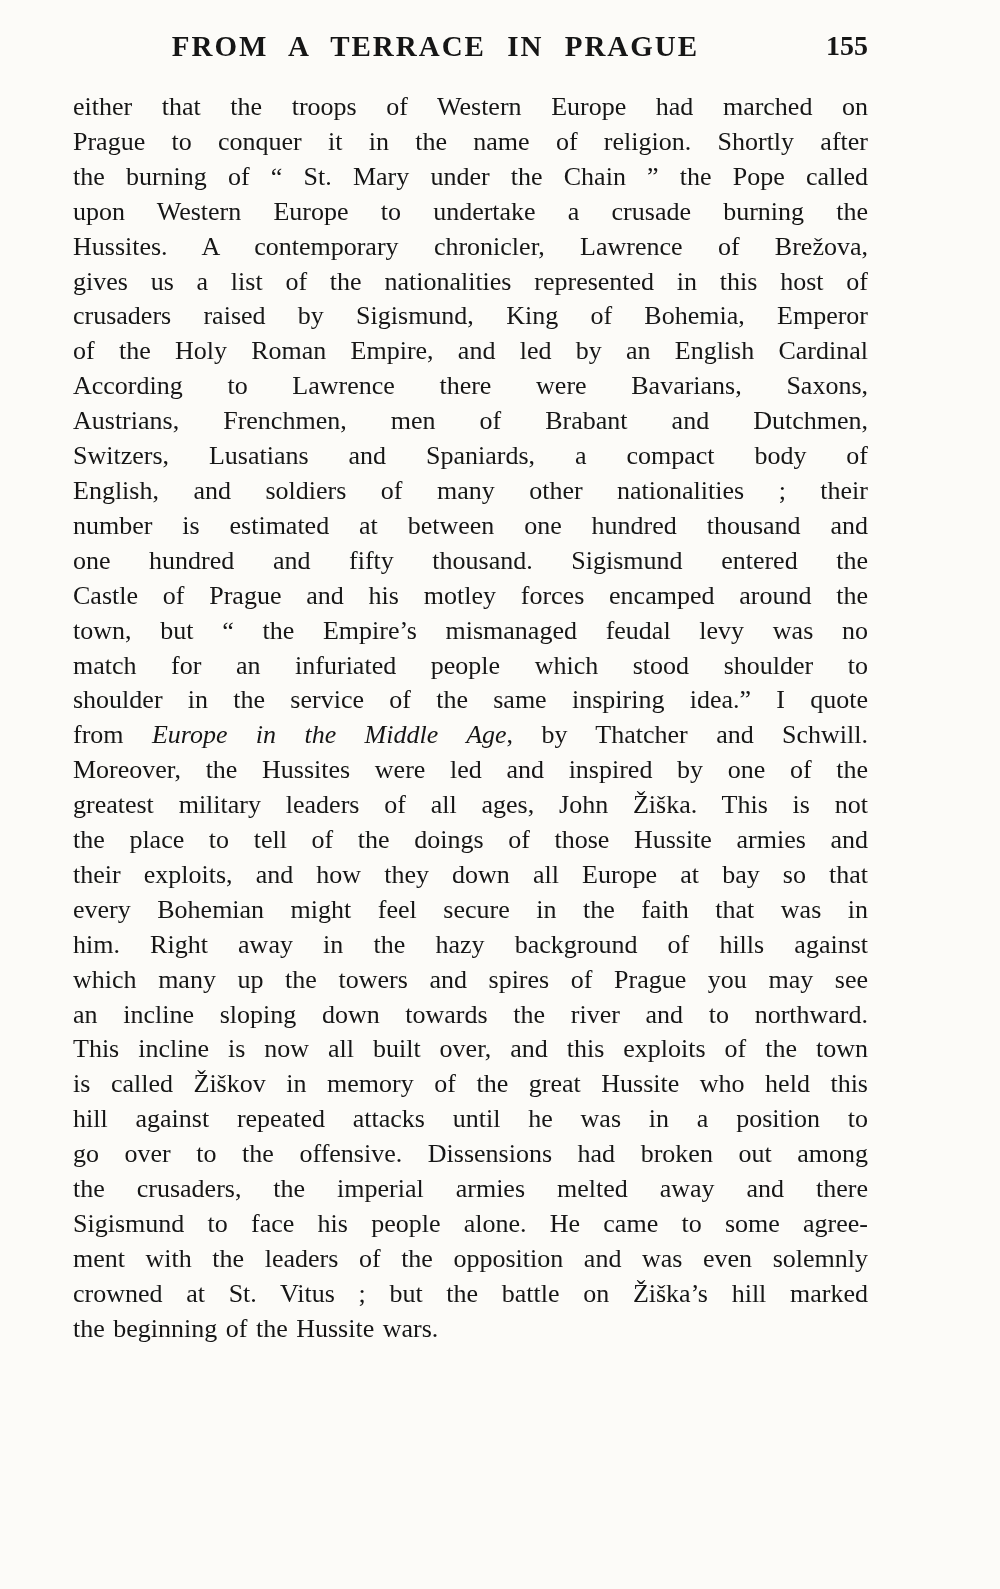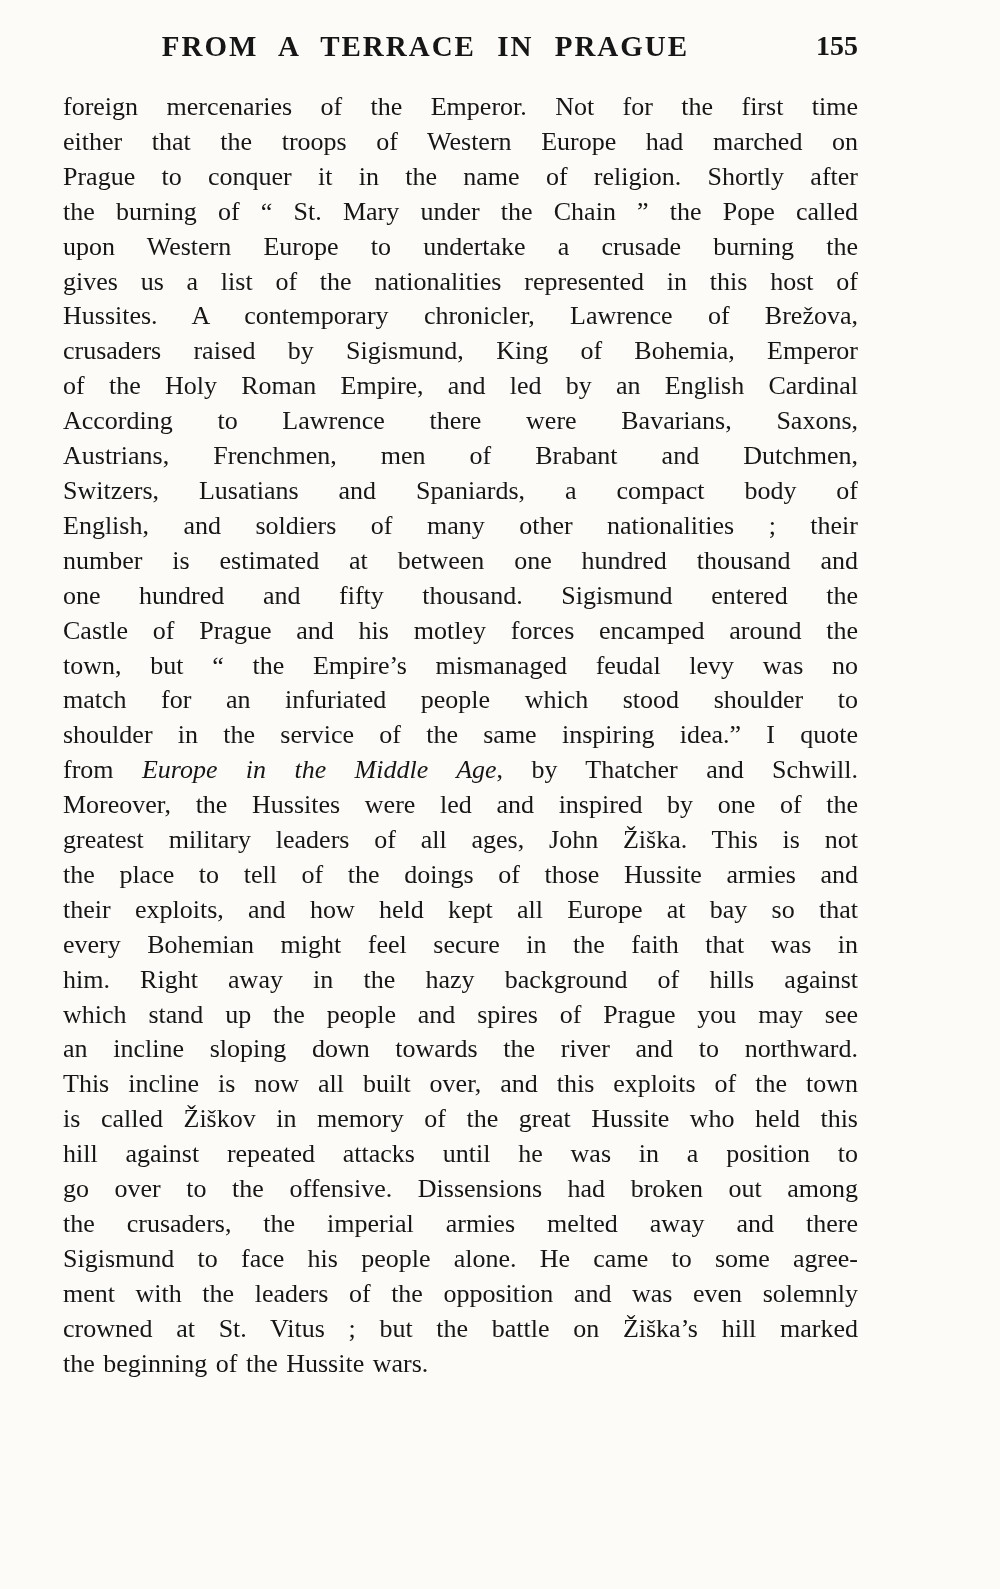--- a/index.html
+++ b/index.html
@@ -13,20 +13,21 @@
     overflow: hidden;
     font-family: "Liberation Serif", "DejaVu Serif", serif;
     color: #161616;
   }
   .page {
     position: relative;
     width: 1000px;
     height: 1589px;
     box-sizing: border-box;
     padding-top: 30px;
+    padding-left: 10px;
   }
   .text-column {
     position: relative;
     margin-left: 63px;
     width: 795px;
   }
   .page-header {
     position: relative;
     height: 40px;
     margin-bottom: 20px;
@@ -74,47 +75,46 @@
 <div class="page">
   <div class="text-column">
 
     <div class="page-header">
       <div class="page-title">FROM A TERRACE IN PRAGUE</div>
       <div class="page-number">155</div>
     </div>
 
     <div class="body-text">
 
-    <div class="text-line"><span>foreign mercenaries of the Emperor.  Not for the first time</span></div>
         <div class="text-line"><span>either  that the troops of Western Europe had marched on</span></div>
         <div class="text-line"><span>Prague to conquer it in the name of religion.  Shortly after</span></div>
         <div class="text-line"><span>the burning of “ St. Mary under the Chain ” the Pope called</span></div>
         <div class="text-line"><span>upon Western Europe to undertake a crusade burning the</span></div>
+        <div class="text-line"><span>Hussites.  A contemporary chronicler, Lawrence of Brežova,</span></div>
         <div class="text-line"><span>gives us a list of the nationalities represented in this host of</span></div>
-        <div class="text-line"><span>Hussites.  A contemporary chronicler, Lawrence of Brežova,</span></div>
         <div class="text-line"><span>crusaders raised by Sigismund, King of Bohemia, Emperor</span></div>
         <div class="text-line"><span>of the Holy Roman Empire, and led by an English Cardinal</span></div>
         <div class="text-line"><span>According to Lawrence there were Bavarians, Saxons,</span></div>
         <div class="text-line"><span>Austrians, Frenchmen, men of Brabant and Dutchmen,</span></div>
         <div class="text-line"><span>Switzers, Lusatians and Spaniards, a compact body of</span></div>
         <div class="text-line"><span>English, and soldiers of many other nationalities ;  their</span></div>
         <div class="text-line"><span>number is estimated at between one hundred thousand and</span></div>
         <div class="text-line"><span>one hundred and fifty thousand.  Sigismund entered the</span></div>
         <div class="text-line"><span>Castle of Prague and his motley forces encamped around the</span></div>
         <div class="text-line"><span>town, but “ the Empire’s mismanaged feudal levy was no</span></div>
         <div class="text-line"><span>match for an infuriated people which stood shoulder to</span></div>
         <div class="text-line"><span>shoulder in the service of the same inspiring idea.”  I quote</span></div>
         <div class="text-line"><span>from </span><i>Europe in the Middle Age</i><span>, by Thatcher and Schwill.</span></div>
         <div class="text-line"><span>Moreover, the Hussites were led and inspired by one of the</span></div>
         <div class="text-line"><span>greatest military leaders of all ages, John Žiška.  This is not</span></div>
         <div class="text-line"><span>the place to tell of the doings of those Hussite armies and</span></div>
-        <div class="text-line"><span>their exploits, and how held kept all Europe at bay so that</span></div>
+        <div class="text-line"><span>their exploits, and how they down all Europe at bay so that</span></div>
         <div class="text-line"><span>every Bohemian might feel secure in the faith that was in</span></div>
         <div class="text-line"><span>him.  Right away in the hazy background of hills against</span></div>
-        <div class="text-line"><span>which stand up the people and spires of Prague you may see</span></div>
+        <div class="text-line"><span>which many up the towers and spires of Prague you may see</span></div>
         <div class="text-line"><span>an incline sloping down towards the river and to northward.</span></div>
         <div class="text-line"><span>This incline is now all built over, and this exploits of the town</span></div>
         <div class="text-line"><span>is called Žiškov in memory of the great Hussite who held this</span></div>
         <div class="text-line"><span>hill against repeated attacks until he was in a position to</span></div>
         <div class="text-line"><span>go over to the offensive.  Dissensions had broken out among</span></div>
         <div class="text-line"><span>the crusaders, the imperial armies melted away and there</span></div>
         <div class="text-line"><span>Sigismund to face his people alone.  He came to some agree-</span></div>
         <div class="text-line"><span>ment with the leaders of the opposition and was even solemnly</span></div>
         <div class="text-line"><span>crowned at St. Vitus ;  but the battle on Žiška’s hill marked</span></div>
         <div class="text-line last-line"><span>the beginning of the Hussite wars.</span></div>

